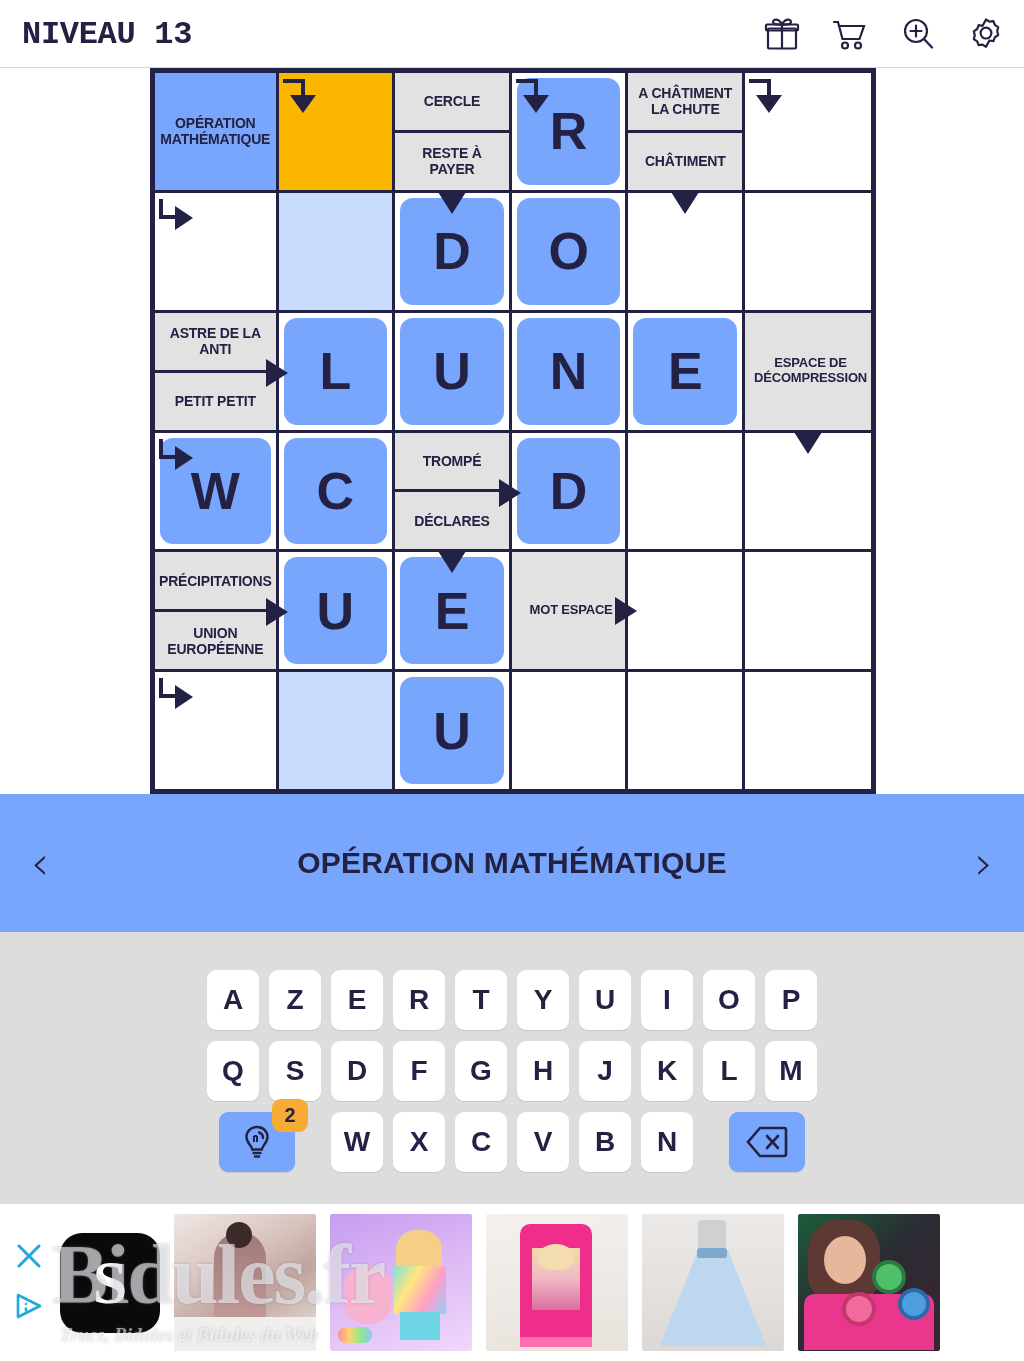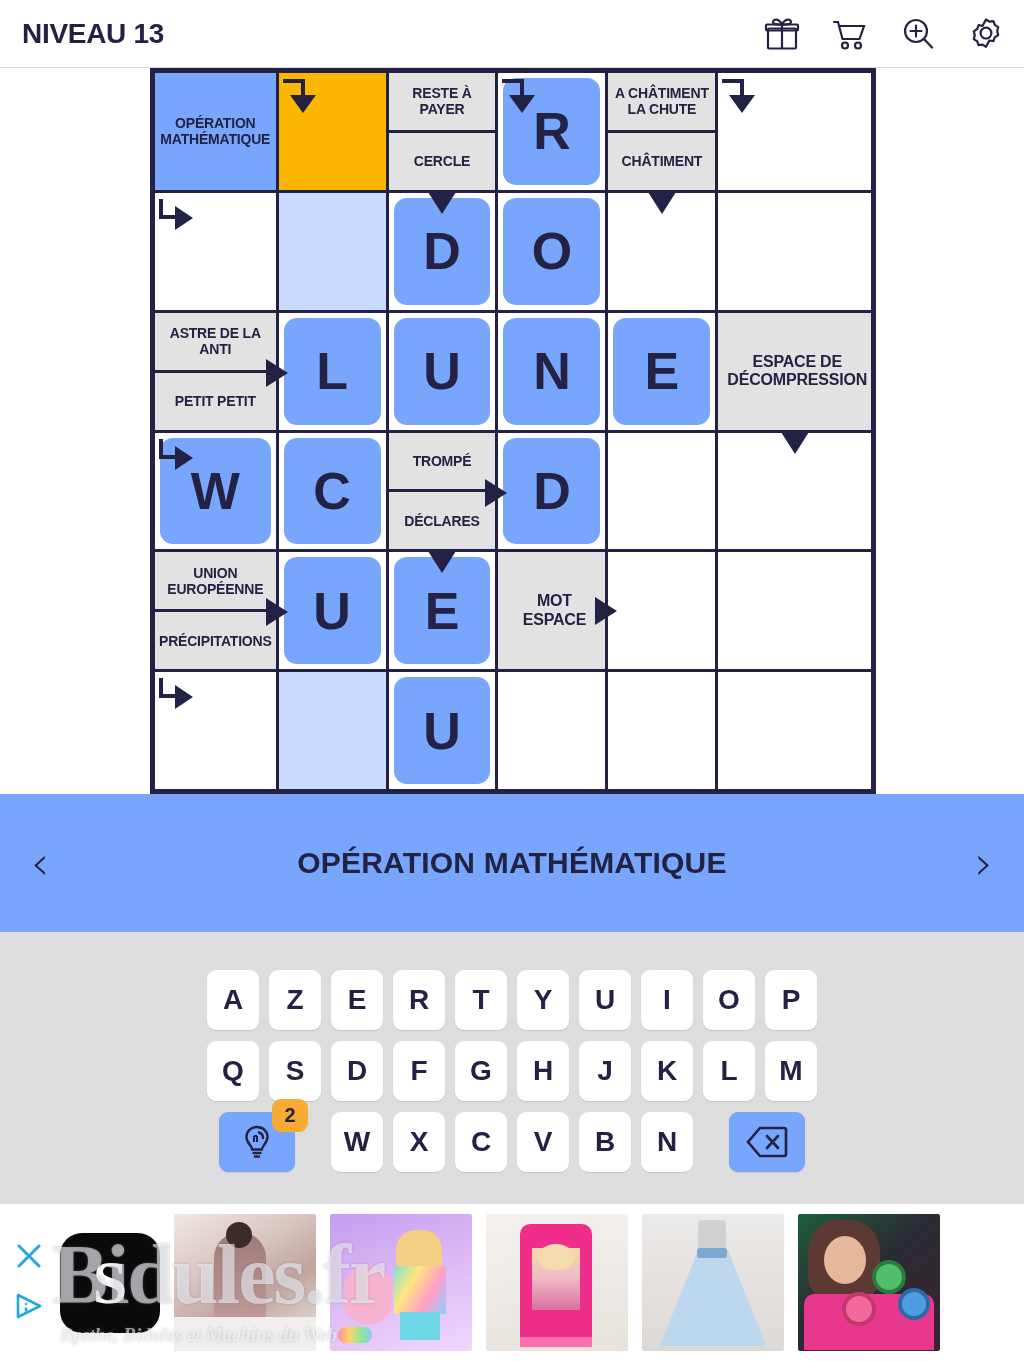--- a/index.html
+++ b/index.html
@@ -11,22 +11,22 @@
   }
   
   #header {
     position: absolute; top: 0; left: 0;
     width: 1024px; height: 68px;
     background: #ffffff;
     display: flex; align-items: center;
   }
   #level-title {
     margin-left: 22px;
-    font-size: 28px; font-weight: bold;
-    color: #242244; letter-spacing: -0.3px;
+    font-size: 32px; font-weight: bold;
+    color: #242244; letter-spacing: -0.3px; font-family: Liberation Mono, monospace;
   }
   #header-icons {
     margin-left: auto; margin-right: 18px;
     display: flex; align-items: center; gap: 28px;
   }
   .hicon { width: 40px; height: 40px; display: block; }
   .hicon svg { display: block; }
 
   
   #grid-wrap {
@@ -76,21 +76,21 @@
     flex: 1;
     background: #e2e2e2;
     display: flex; align-items: center; justify-content: center;
     text-align: center;
     font-size: 14px; font-weight: bold; color: #242244;
     line-height: 1.15;
     padding: 2px 4px;
     letter-spacing: -0.2px;
   }
   .cluebox .sub.sel { background: #78a6fc; }
-  .cluebox.single .sub { flex: 1; font-size: 16px; padding-left: 9px; }
+  .cluebox.single .sub { flex: 1; font-size: 13px; padding-left: 9px; }
 
   
   .arrow { position: absolute; z-index: 5; }
   
   .arrow.down-plain {
     top: -1px; left: 50%; transform: translateX(-50%);
     width: 0; height: 0;
     border-left: 14px solid transparent;
     border-right: 14px solid transparent;
     border-top: 22px solid #242244;
@@ -274,22 +274,22 @@
         </div>
       </div>
       <div class="cell active">
         <div class="arrow hook-down"><svg width="42" height="42" viewBox="0 0 42 42">
             <path d="M2 4 H22 V20" fill="none" stroke="#242244" stroke-width="4"></path>
             <path d="M9 18 L35 18 L22 36 Z" fill="#242244"></path>
           </svg></div>
       </div>
       <div class="cell clue">
         <div class="cluebox">
+          <div class="sub">CERCLE</div>
           <div class="sub">RESTE À PAYER</div>
-          <div class="sub">CERCLE</div>
         </div>
       </div>
       <div class="cell">
         <div class="tile">R</div>
         <div class="arrow hook-down"><svg width="42" height="42" viewBox="0 0 42 42">
             <path d="M2 4 H22 V20" fill="none" stroke="#242244" stroke-width="4"></path>
             <path d="M9 18 L35 18 L22 36 Z" fill="#242244"></path>
           </svg></div>
       </div>
       <div class="cell clue">
@@ -365,22 +365,22 @@
       </div>
       <div class="cell">
         <div class="tile">D</div>
       </div>
       <div class="cell empty"></div>
       <div class="cell empty">
         <div class="arrow down-plain"></div>
       </div>
       <div class="cell clue">
         <div class="cluebox">
+          <div class="sub">PRÉCIPITATIONS</div>
           <div class="sub">UNION EUROPÉENNE</div>
-          <div class="sub">PRÉCIPITATIONS</div>
         </div>
         <div class="arrow right-mid"></div>
       </div>
       <div class="cell">
         <div class="tile">U</div>
       </div>
       <div class="cell">
         <div class="tile">E</div>
         <div class="arrow down-plain"></div>
       </div>
@@ -516,14 +516,14 @@
     <div style="position:absolute;left:26px;top:22px;width:42px;height:48px;border-radius:50%;background:#e6b79a;"></div>
     <div style="position:absolute;left:6px;top:80px;width:130px;height:56px;background:#e8378d;border-radius:10px 10px 0 0;"></div>
     <div style="position:absolute;left:74px;top:46px;width:34px;height:34px;border-radius:50%;background:#4fbf6a;border:4px solid #2a7a42;"></div>
     <div style="position:absolute;left:44px;top:78px;width:34px;height:34px;border-radius:50%;background:#f26a9b;border:4px solid #c3376c;"></div>
     <div style="position:absolute;left:100px;top:74px;width:32px;height:32px;border-radius:50%;background:#4e9de0;border:4px solid #2a6aa8;"></div>
   </div>
 </div>
 
 <div id="wm">
   <div class="wm-main">Bidules.fr</div>
-  <div class="wm-sub">Bpsthe, Bidules et Machins du Web</div>
+  <div class="wm-sub">Trucs, Bidules et Bidules du Web</div>
 </div>
 
 </body></html>

